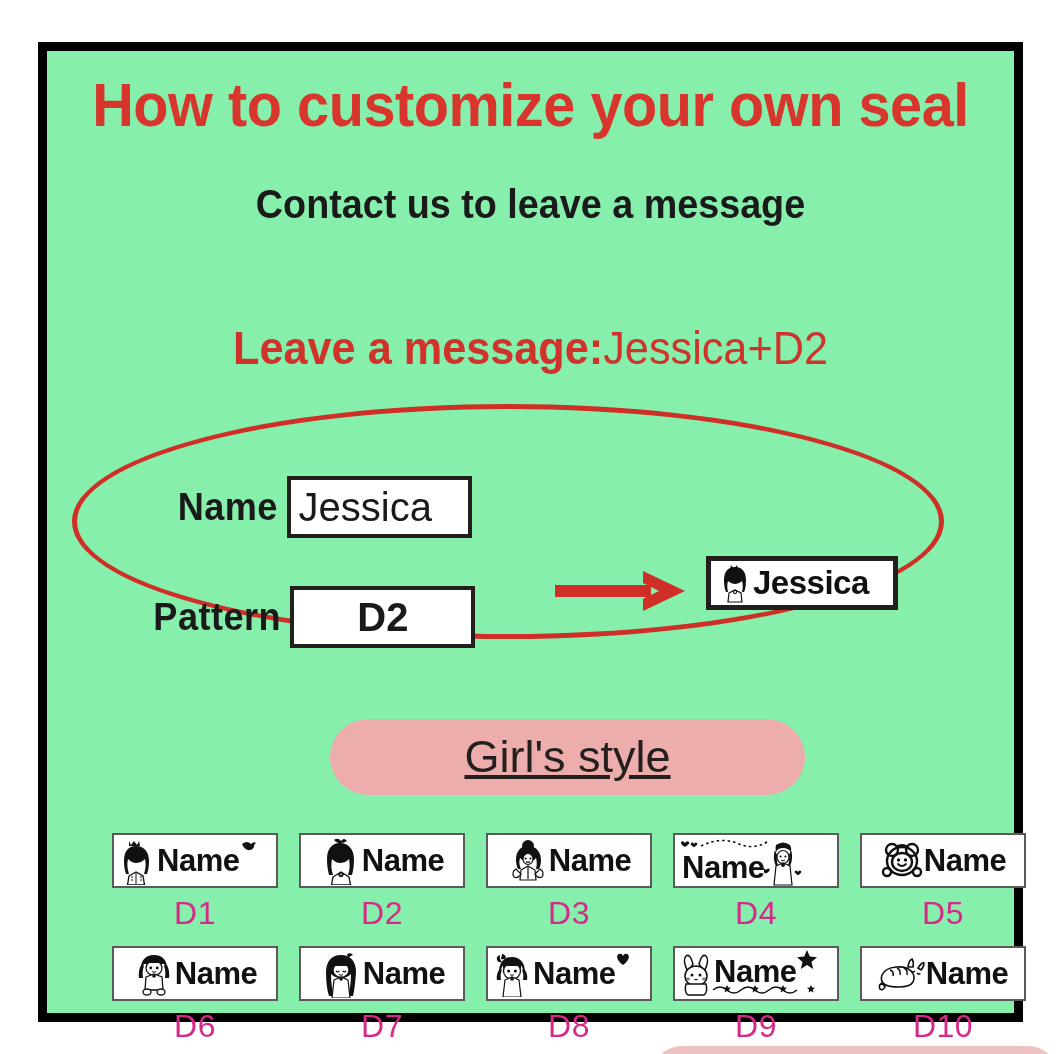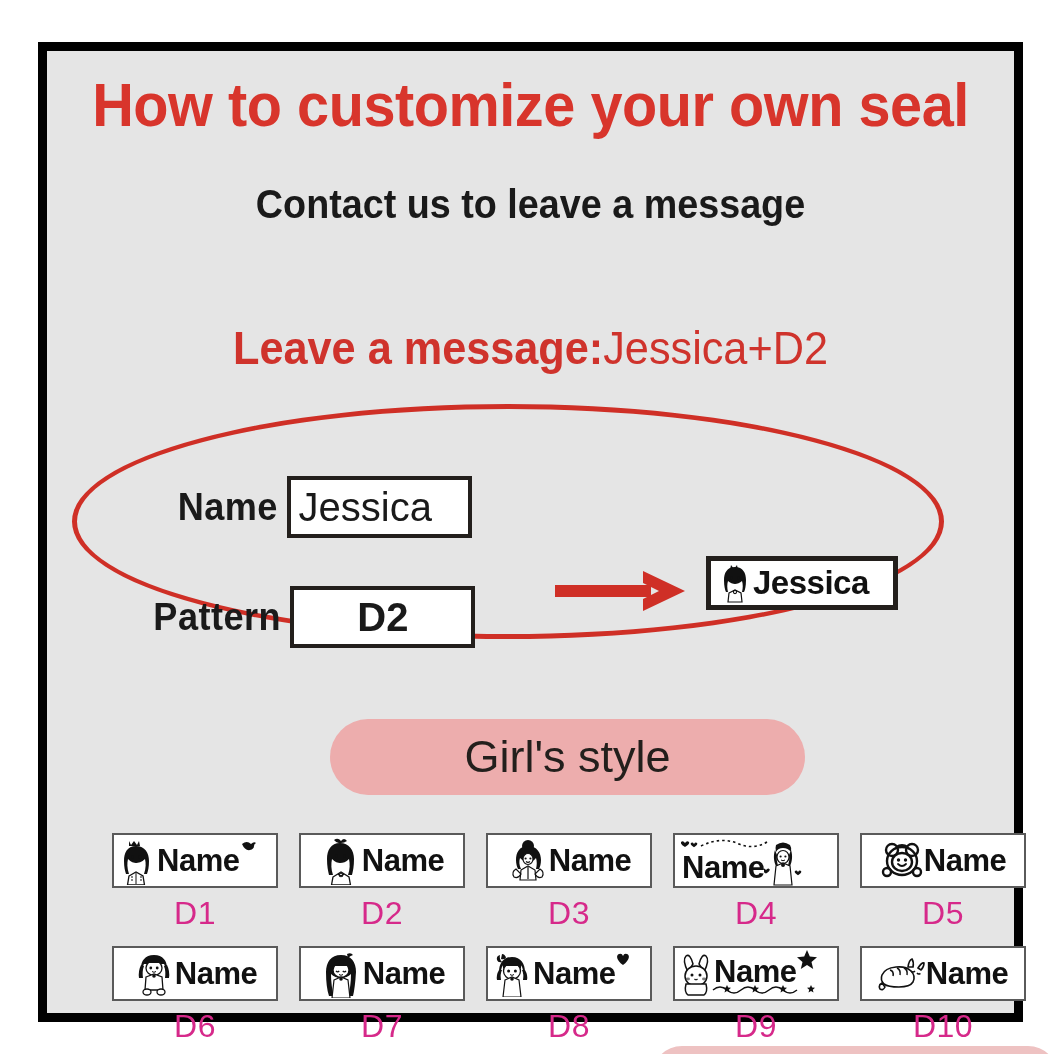--- a/index.html
+++ b/index.html
@@ -19,21 +19,21 @@
 
   
   #poster-frame {
     position: absolute;
     left: 38px;
     top: 42px;
     width: 985px;
     height: 980px;
     box-sizing: border-box;
     border: 9px solid #000000;
-    background: #e5e5e5;
+    background: #86efac;
   }
 
   
   #main-title {
     position: absolute;
     left: 0;
     top: 18px;
     width: 100%;
     text-align: center;
     color: #d8352c;
@@ -173,20 +173,21 @@
     background: #edadad;
     display: flex;
     align-items: center;
     justify-content: center;
   }
   #style-pill .pill-text {
     font-family: "Liberation Sans", sans-serif;
     font-size: 45px;
     color: #231f1c;
     letter-spacing: 0px;
+    text-decoration: underline;
   }
 
   
   #pattern-grid {
     position: absolute;
     left: 62px;
     top: 782px;
     width: 920px;
   }
   .pattern-row {

